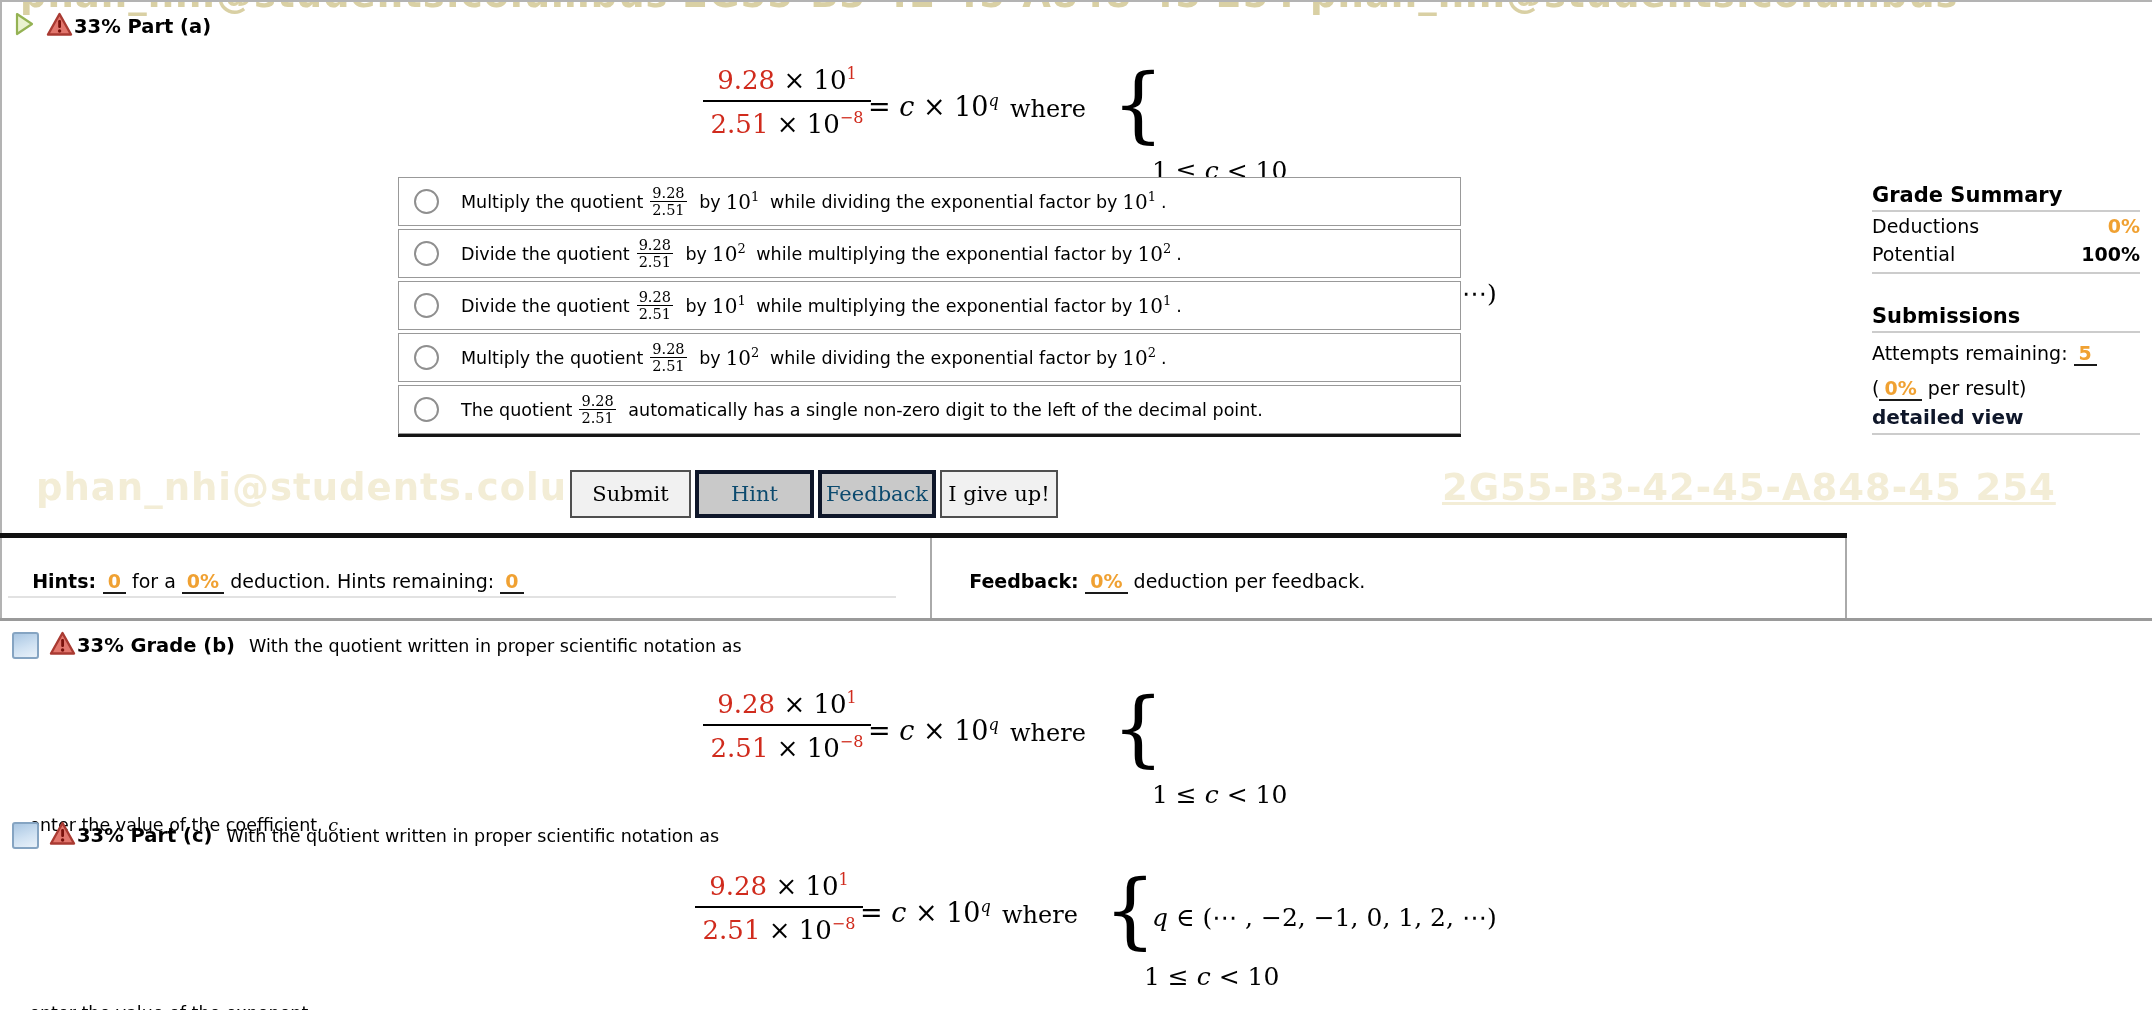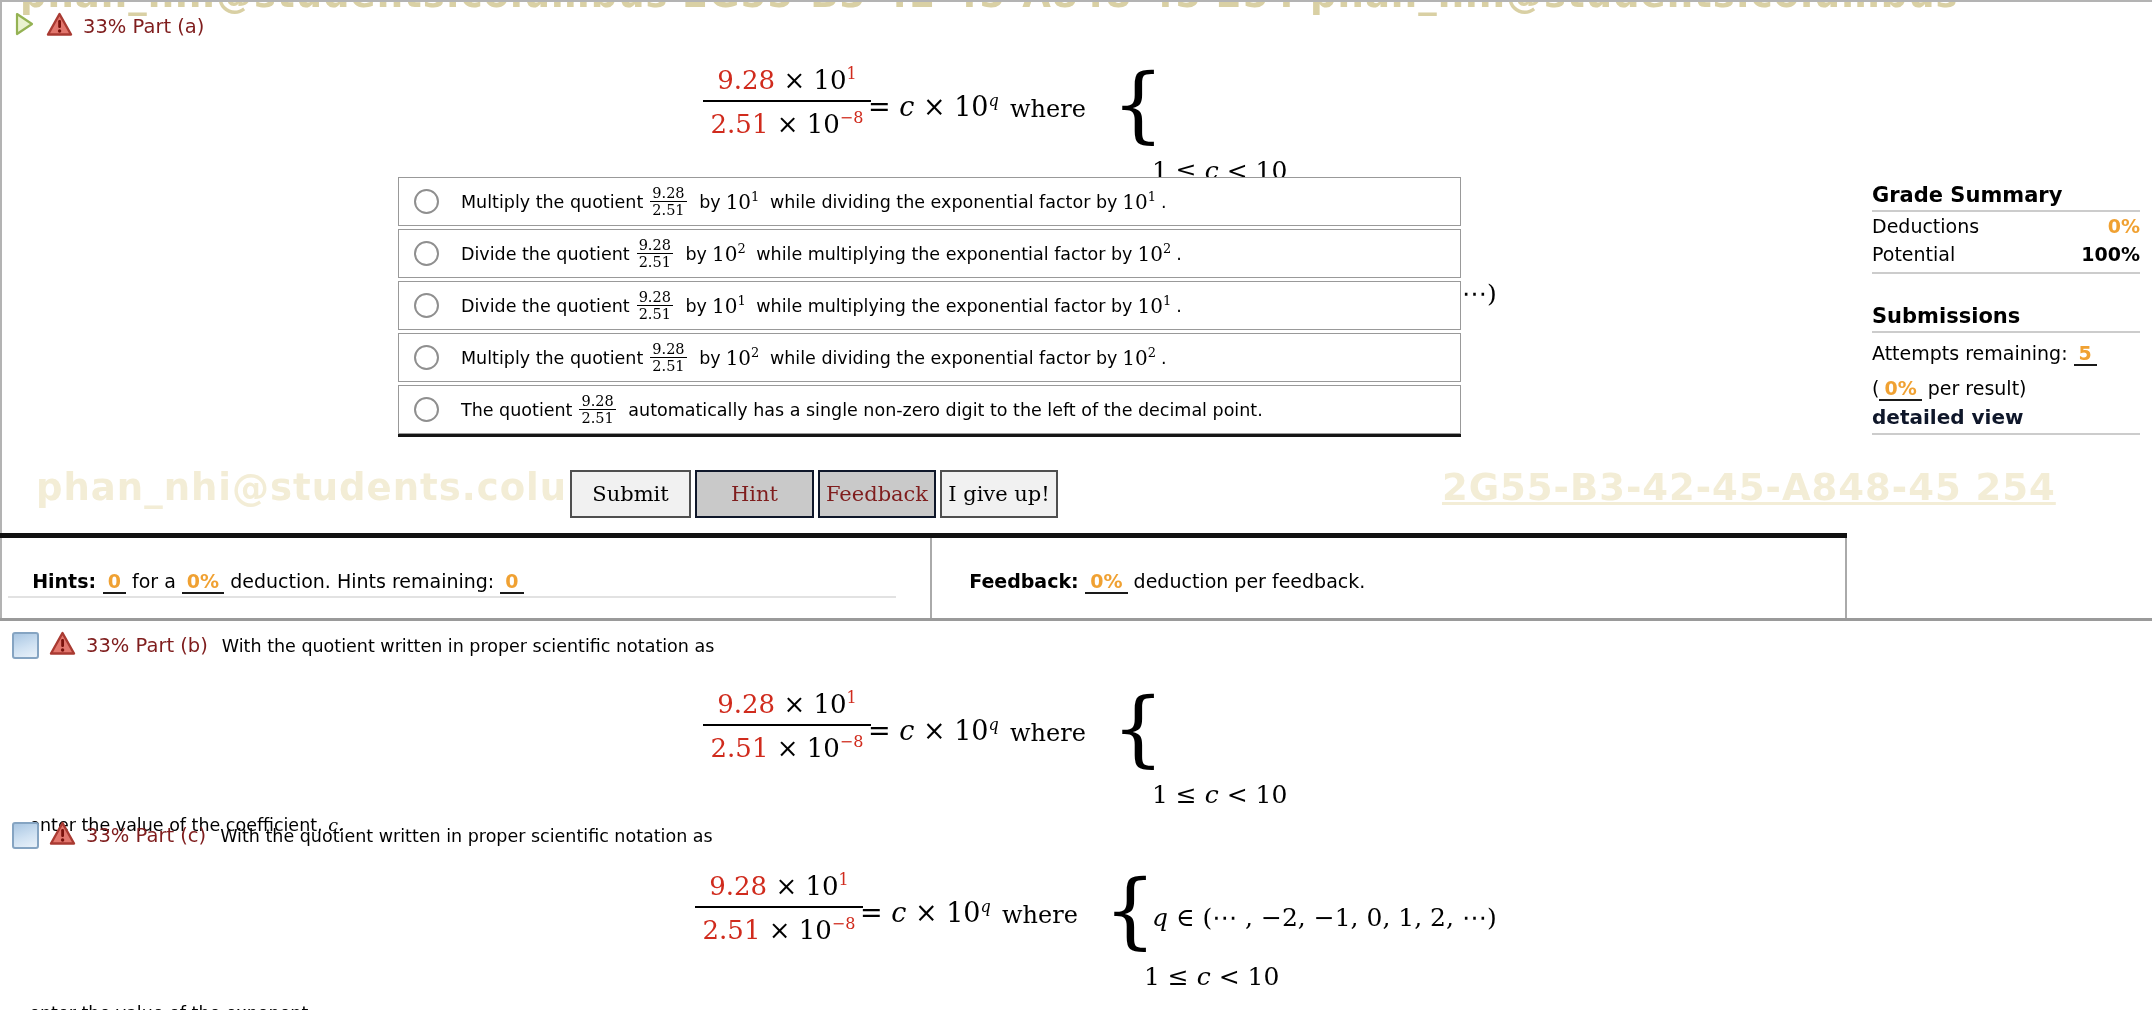--- a/index.html
+++ b/index.html
@@ -18,21 +18,21 @@
 
   
   .wm{position:absolute;font-weight:bold;font-size:37px;letter-spacing:1px;
       color:#f3edd6;z-index:0;white-space:nowrap;}
   .wm-top{top:-27px;left:20px;color:#d9d0a4;}
   .wm-left{top:466px;left:36px;}
   .wm-right{top:466px;left:1442px;text-decoration:underline;}
 
   
   .part-header{position:absolute;display:flex;align-items:center;z-index:2;}
-  .part-label{color:#7f1d1d;font-weight:normal;font-size:19.5px;margin-left:10px;white-space:pre;}
+  .part-label{color:#000000;font-weight:bold;font-size:19.5px;margin-left:1px;white-space:pre;}
   .part-question{font-size:17.5px;margin-left:14px;}
   .icon{display:inline-block;margin-left:10px;flex:none;}
   .panel-icon{width:23px;height:23px;border:2px solid #85a4c2;border-radius:3px;
               background:linear-gradient(160deg,#a9c6e2 0%,#cfe1f2 55%,#e9f1f9 100%);}
 
   
   .equation{position:absolute;width:800px;height:105px;z-index:1;
             font-family:"DejaVu Serif",serif;}
   .eq-red{color:#d02b1d;}
   .eq-frac{position:absolute;left:15px;top:6px;width:168px;text-align:center;font-size:26px;}
@@ -56,21 +56,21 @@
   .frac{display:inline-block;text-align:center;font-family:"DejaVu Serif",serif;
         font-size:14.5px;line-height:1.12;margin:0 7px;}
   .frac .fn{display:block;border-bottom:1px solid #000;padding:0 2px;}
   .pow{font-family:"DejaVu Serif",serif;font-size:20px;margin:0 5px;}
   .pow sup{font-size:13px;}
 
   
   .btn{position:absolute;height:48px;display:flex;align-items:center;justify-content:center;
        font-family:"DejaVu Serif",serif;font-size:21px;z-index:1;cursor:pointer;
        background:#f1f1f1;border:2px solid #4f4f4f;color:#000;box-sizing:border-box;}
-  .btn.disabled{background:#c9c9c9;border:2px solid #0f172a;color:#7f1d1d;cursor:default;}
+  .btn.disabled{background:#c9c9c9;border:4px solid #0f172a;color:#0c4a6e;cursor:default;}
 
   
   .bar-text{position:absolute;top:548px;font-size:19px;z-index:1;white-space:pre;}
   .bar-label{font-weight:bold;}
   .orange-val{color:#f0a132;font-weight:bold;border-bottom:2px solid #1a1a1a;padding:0 5px;}
   .hints-hr{position:absolute;left:8px;top:596px;width:888px;height:2px;background:#e2e2e2;z-index:1;}
 
   
   .grade-panel{position:absolute;left:1872px;top:183px;width:268px;z-index:1;font-size:19px;}
   .gs-title{font-size:21px;font-weight:bold;border-bottom:2px solid #ccc;padding-bottom:3px;}
@@ -240,21 +240,21 @@
 
   <div class="part-header" style="left:2px;top:631px;">
     <span class="icon panel-icon"></span>
     <span class="icon">
       <svg width="27" height="25" viewBox="0 0 27 25">
         <path d="M13.5 2 L25 22.5 H2 Z" fill="#e2766d" stroke="#a93a32" stroke-width="2.4" stroke-linejoin="round"></path>
         <rect x="12.2" y="8" width="2.8" height="8" rx="1.2" fill="#7a120c"></rect>
         <circle cx="13.6" cy="19" r="1.7" fill="#7a120c"></circle>
       </svg>
     </span>
-    <span class="part-label"><span>33% </span><span>Part (b)</span></span>
+    <span class="part-label"><span>33% </span><span>Grade (b)</span></span>
     <span class="part-question">With the quotient written in proper scientific notation as</span>
   </div>
 
   <div class="equation" style="left:688px;top:682px;">
     <div class="eq-frac">
       <div><span class="eq-red">9.28</span><span class="pre"> × 10</span><sup class="eq-red">1</sup></div>
       <div class="line"></div>
       <div><span class="eq-red">2.51</span><span class="pre"> × 10</span><sup class="eq-red">−8</sup></div>
     </div>
     <div class="eq-main"><span>= </span><i>c</i><span> × 10</span><sup><i>q</i></sup></div>

